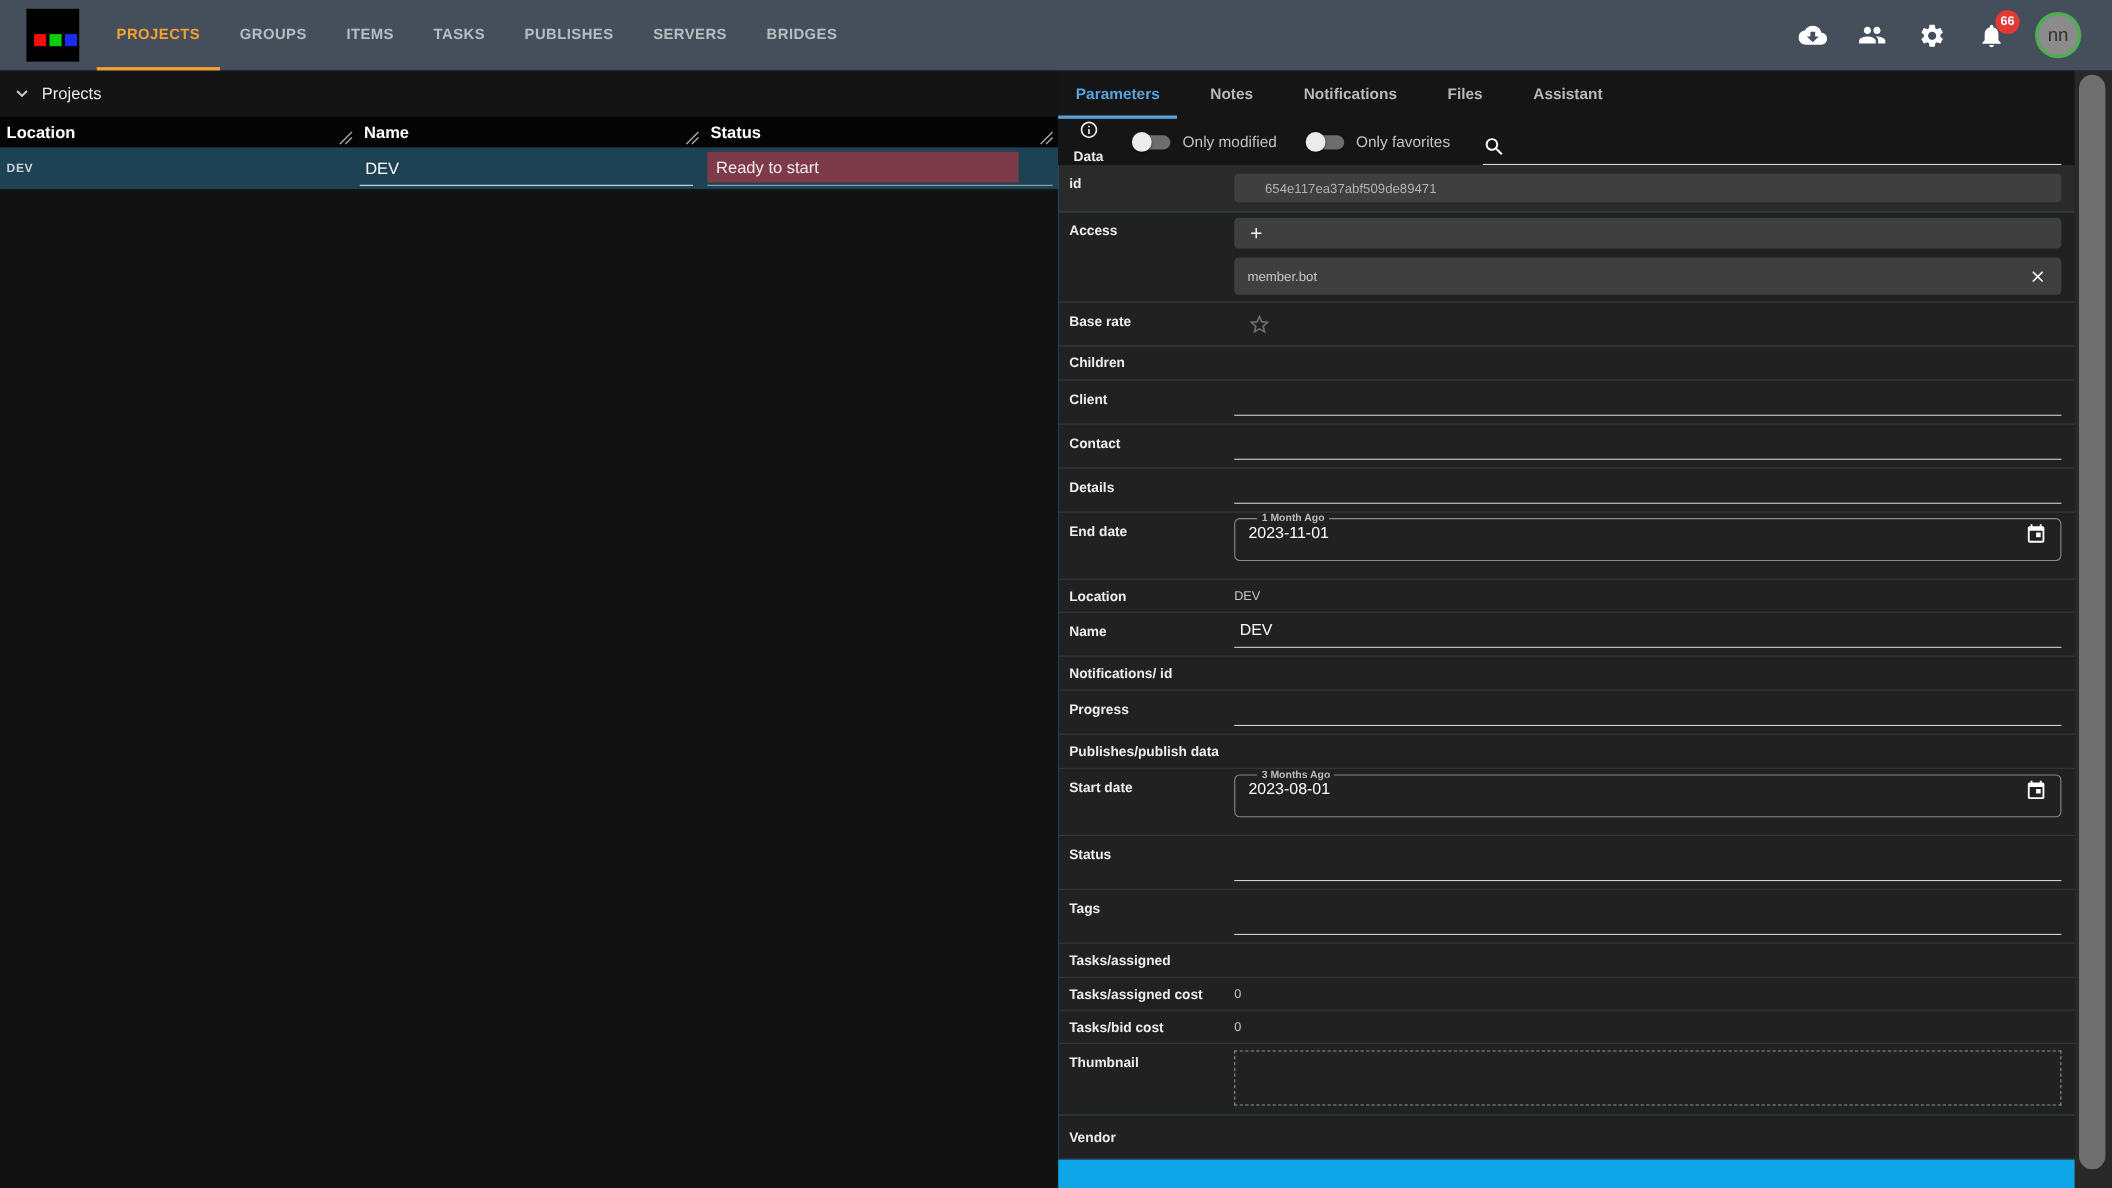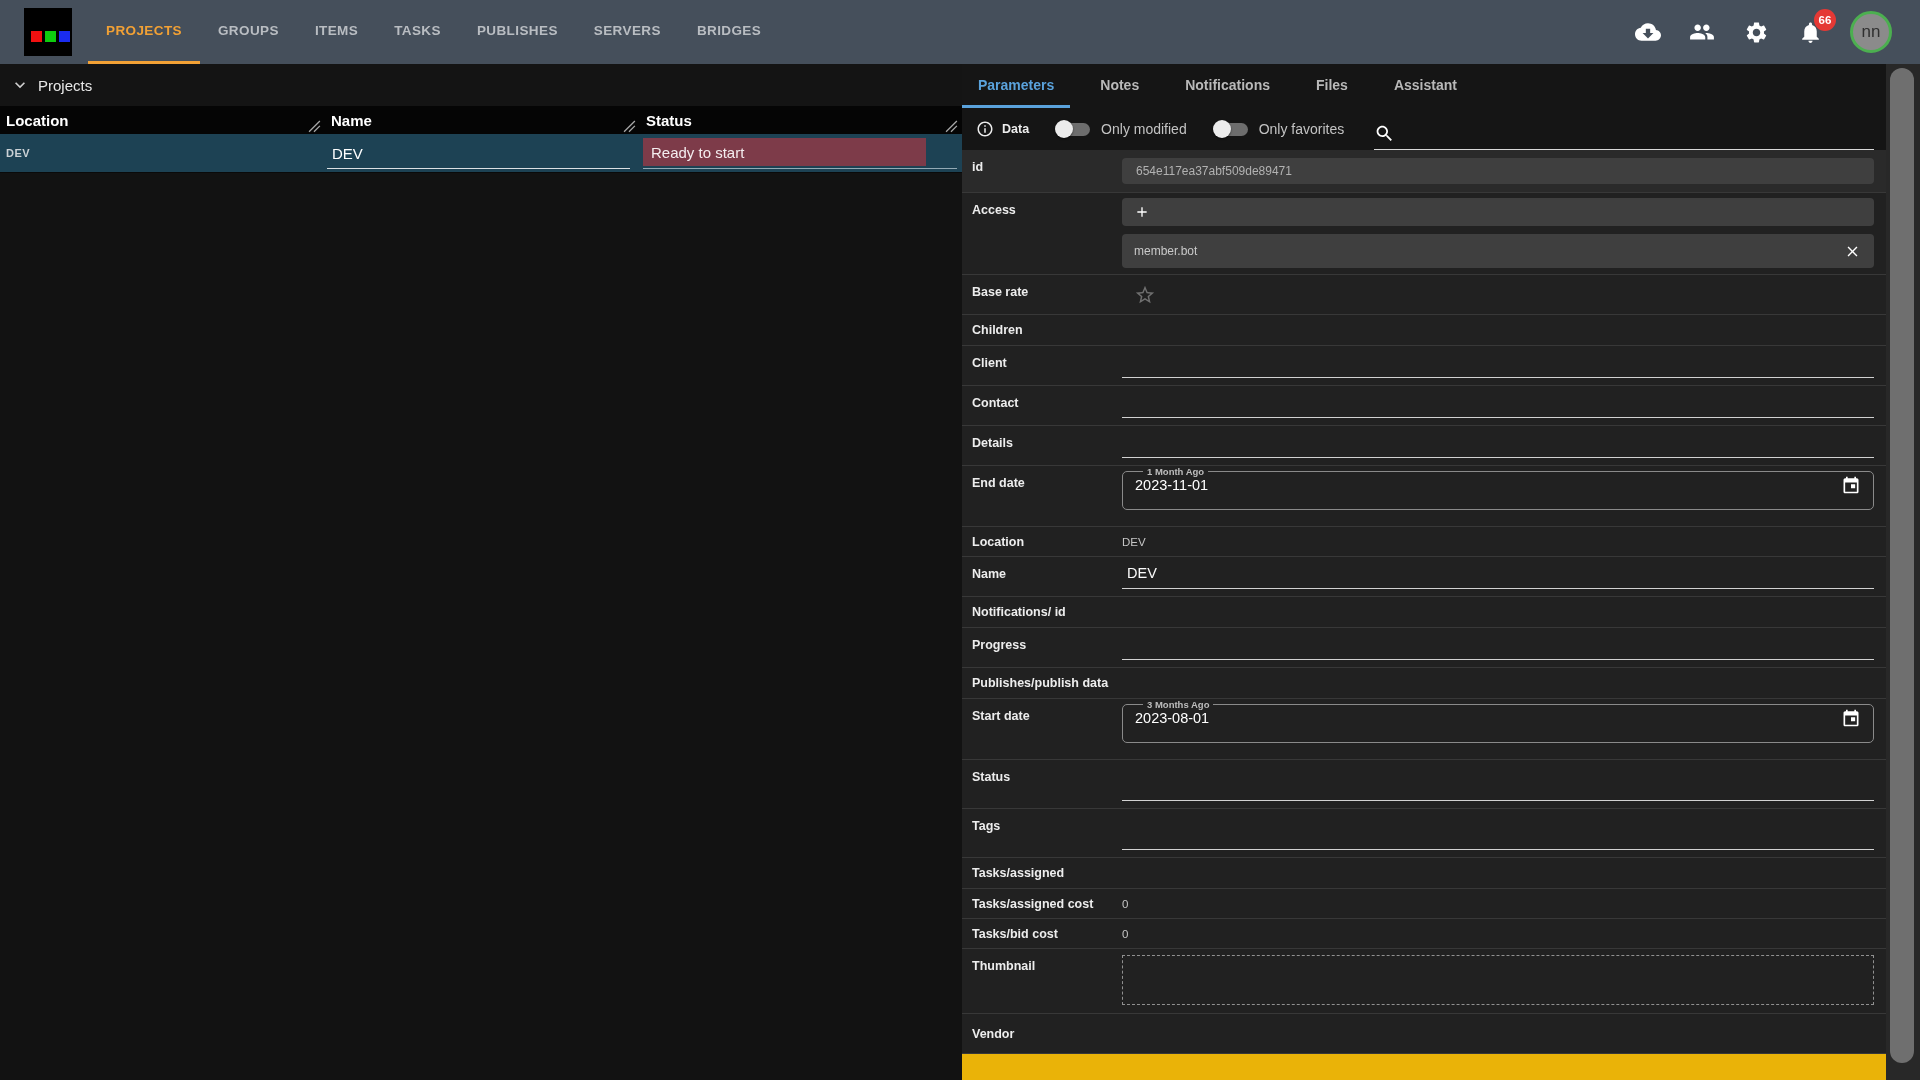--- a/index.html
+++ b/index.html
@@ -55,42 +55,42 @@
   .status-badge { position:absolute; left:3px; top:4px; bottom:6px; width:283px;
     background:var(--status-badge-bg,#7d3b49); color:#f4edef; font-size:15px;
     display:flex; align-items:center; padding-left:8px; }
 
   .right-panel { position:absolute; left:962px; right:0; top:0; bottom:0; background:#1b1b1b; }
   .tabs { display:flex; height:44px; background:#151515;gap:14px; }
   .tab { display:flex; align-items:center; padding:0 16px; font-size:14px; font-weight:bold;
     color:#b9b9b9; border-bottom:3px solid transparent; cursor:pointer; }
   .tab.active { color:var(--active-tab-blue,#5aa2dc); border-bottom-color:var(--active-tab-blue,#5aa2dc); }
   .toolbar { height:42px; display:flex; align-items:center; background:#151515; padding-left:14px; }
-  .data-chip { display:flex; align-items:center; gap:8px; color:#ececec; font-size:12.5px; font-weight:bold; }
+  .data-chip { display:flex; align-items:center; gap:8px; color:#ececec; font-size:12.5px; font-weight:bold;flex-direction:column; }
   .toggle-group { display:flex; align-items:center; gap:10px; margin-left:26px; color:#c3c3c3; font-size:14px; }
   .toggle { position:relative; width:36px; height:20px; cursor:pointer; flex:none; }
   .toggle .track { position:absolute; left:3px; top:4px; width:32px; height:13px; background:#6d6d6d; border-radius:7px; }
   .toggle .knob { position:absolute; left:0; top:1px; width:18px; height:18px; border-radius:50%;
     background:#ececec; box-shadow:0 1px 2px rgba(0,0,0,.55); }
   .search-area { flex:1; margin-left:30px; margin-right:46px; align-self:flex-end;
     height:32px; border-bottom:1px solid #d8d8d8; display:flex; align-items:center; color:#fff; }
 
   
-  .fields { position:absolute; top:86px; left:0; right:0; bottom:0; overflow:hidden; background:#eab308; }
+  .fields { position:absolute; top:86px; left:0; right:0; bottom:0; overflow:hidden; background:#0ea5e9; }
   .frow { display:flex; align-items:stretch; padding-left:10px; border-bottom:1px solid #383838; background:#212121; }
   .frow.first { background:#2a2a2a; }
   .flabel { width:150px; flex:none; font-size:12.5px; font-weight:600; color:#ededed; padding-top:10px; }
   .f-plain .flabel, .f-readonly .flabel { padding-top:0; align-self:center; }
   .fvalue { flex:1; min-width:0; position:relative; display:flex; flex-direction:column; }
   .fstar { width:46px; flex:none; display:flex; align-items:center; justify-content:center;
     color:#707070; background:none; border:none; cursor:pointer; }
 
   .f-box  { min-height:42px; }
   .box-value { margin:8px 0; height:26px; background:#3f3f3f; border-radius:4px;
-    color:#b2b2b2; font-size:12px; display:flex; align-items:center; padding:0 14px; cursor:text; }
+    color:#b2b2b2; font-size:12px; display:flex; align-items:center; padding:0 28px; cursor:text; }
 
   .f-chips { min-height:80px; }
   .chip-add { height:28px; margin-top:5px; background:#3f3f3f; border-radius:4px;
     display:flex; align-items:center; padding-left:12px; color:#fff; cursor:pointer; border:none; }
   .chip { height:34px; margin-top:8px; margin-bottom:6px; background:#3f3f3f; border-radius:4px;
     display:flex; align-items:center; padding:0 10px 0 12px; color:#c9c9c9; font-size:12px; }
   .chip .close-btn { margin-left:auto; background:none; border:none; color:#fff; cursor:pointer;
     width:24px; height:24px; display:flex; align-items:center; justify-content:center; }
 
   .f-input { min-height:40px; }

